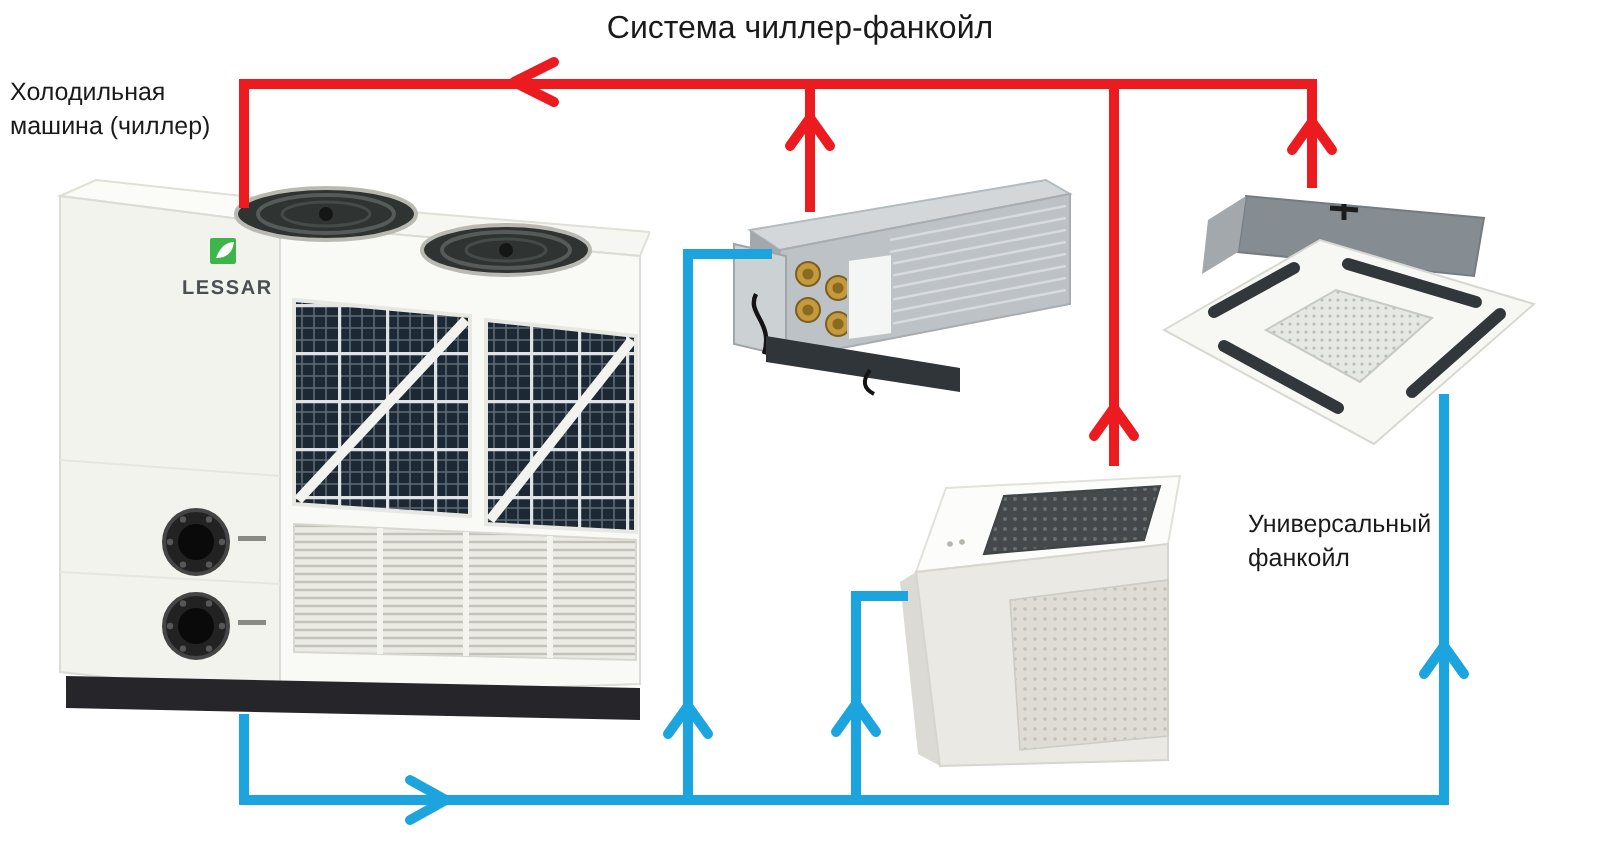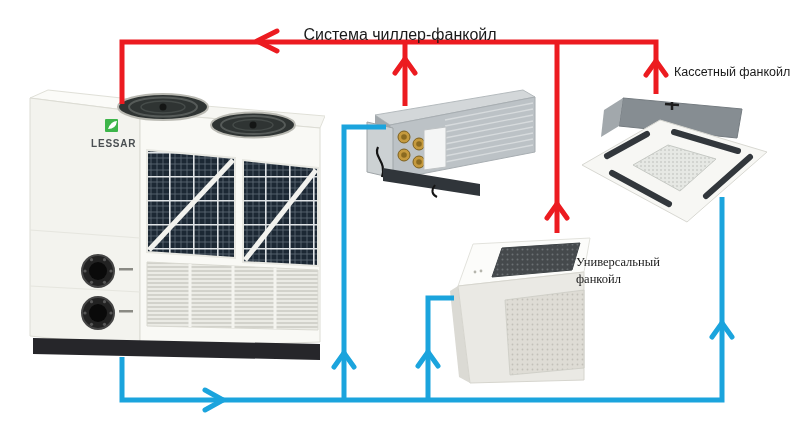--- a/index.html
+++ b/index.html
@@ -9,27 +9,27 @@
     --brand-green:#3db54a;
   }
   html,body{margin:0;padding:0;background:#fff;}
   .canvas{
     position:relative;width:800px;height:423px;background:#ffffff;
     font-family:"Liberation Sans",sans-serif;color:var(--label-text);
     overflow:hidden;
   }
   .title{
     position:absolute;left:0;right:0;top:6px;text-align:center;
-    font-size:16px;color:var(--label-text);margin-top:20px;
+    font-size:16px;color:var(--label-text);
   }
   .lbl{position:absolute;font-size:12.5px;line-height:1.32;color:var(--label-text);}
   .lbl-chiller{left:5px;top:38px;width:108px;}
   .lbl-cassette{left:674px;top:64px;white-space:nowrap;}
   .lbl-duct{left:366px;top:199px;white-space:nowrap;}
-  .lbl-universal{left:576px;top:254px;width:112px;font-family:Liberation Serif, serif;}
+  .lbl-universal{left:624px;top:254px;width:112px;}
   svg{position:absolute;display:block;}
   .pipe{fill:none;stroke-width:5;stroke-linejoin:miter;}
   .pipe-red{stroke:var(--pipe-red);}
   .pipe-blue{stroke:var(--pipe-blue);}
   .chev{fill:none;stroke-width:5;stroke-linecap:round;stroke-linejoin:round;}
 </style>
 </head>
 <body>
 
 <div class="canvas">
@@ -181,16 +181,16 @@
     <path class="pipe pipe-blue" d="M122 357 L122 400 L722 400 L722 197"></path>
     <path class="pipe pipe-blue" d="M386 127 L344 127 L344 400"></path>
     <path class="pipe pipe-blue" d="M454 298 L428 298 L428 400"></path>
     <path class="chev pipe-blue" d="M205 390 L223 400 L205 410"></path>
     <path class="chev pipe-blue" d="M334 367 L344 353 L354 367"></path>
     <path class="chev pipe-blue" d="M418 366 L428 352 L438 366"></path>
     <path class="chev pipe-blue" d="M712 337 L722 323 L732 337"></path>
   </svg>
 
   <div class="title">Система чиллер-фанкойл</div>
-  <div class="lbl lbl-cassette">Кассетный фанкойл</div>
+  <div class="lbl lbl-chiller">Холодильная машина (чиллер)</div>
   <div class="lbl lbl-universal">Универсальный фанкойл</div>
 
 </div>
 
 </body></html>

